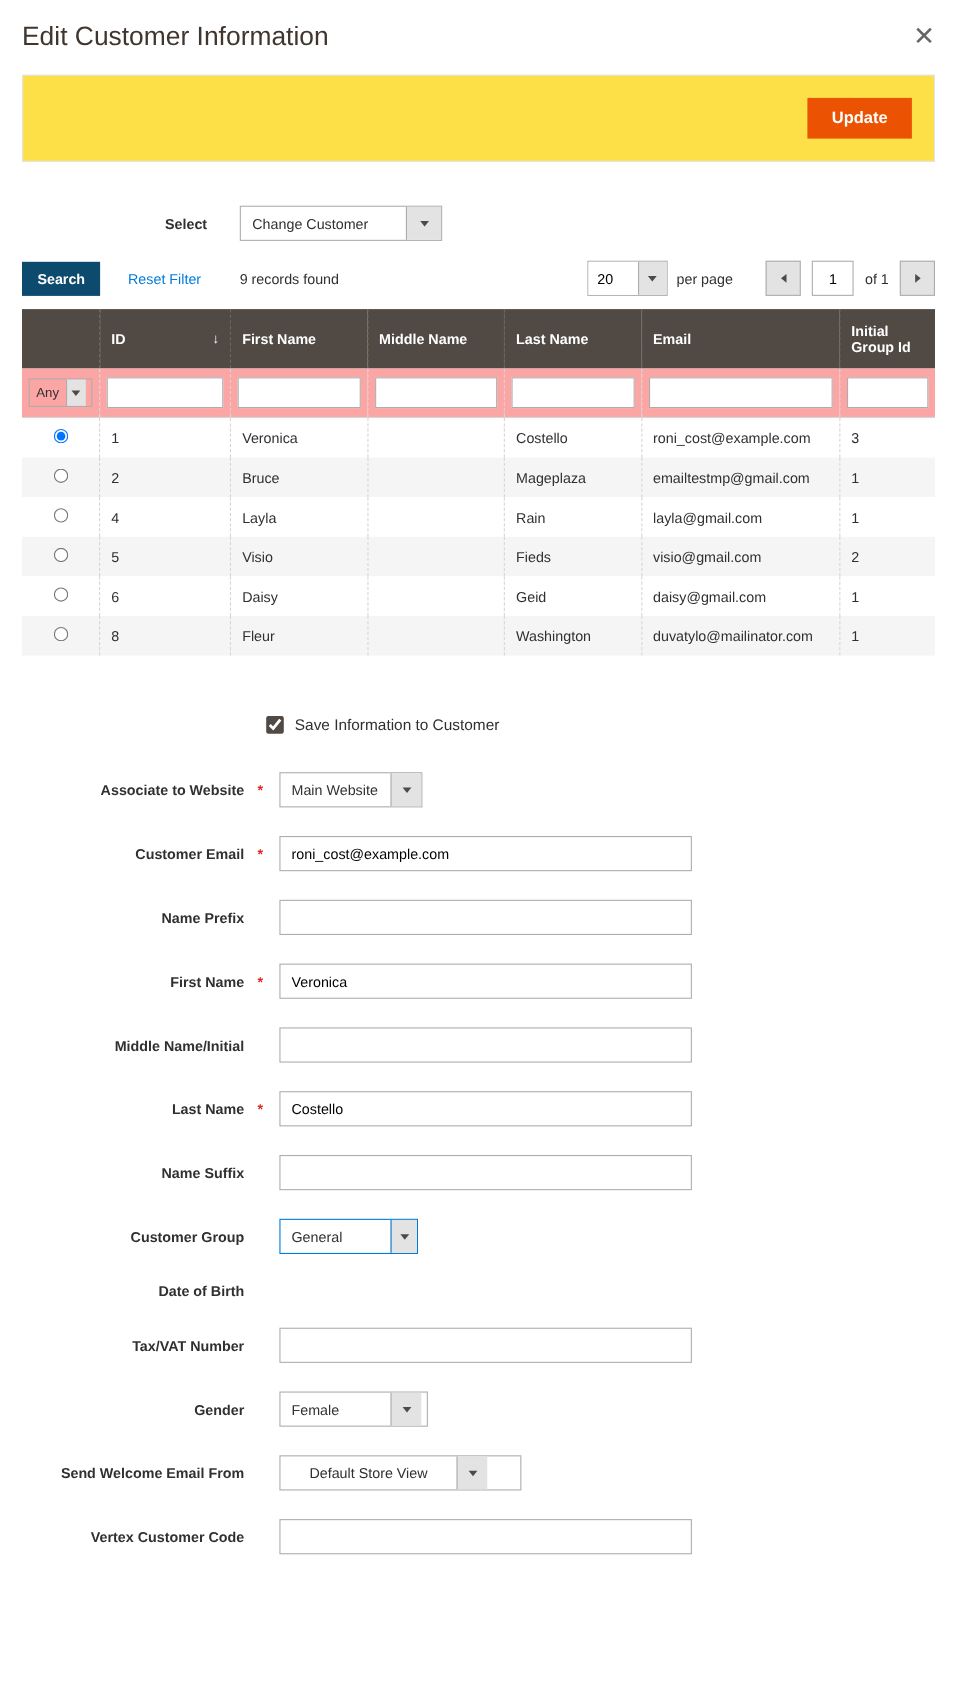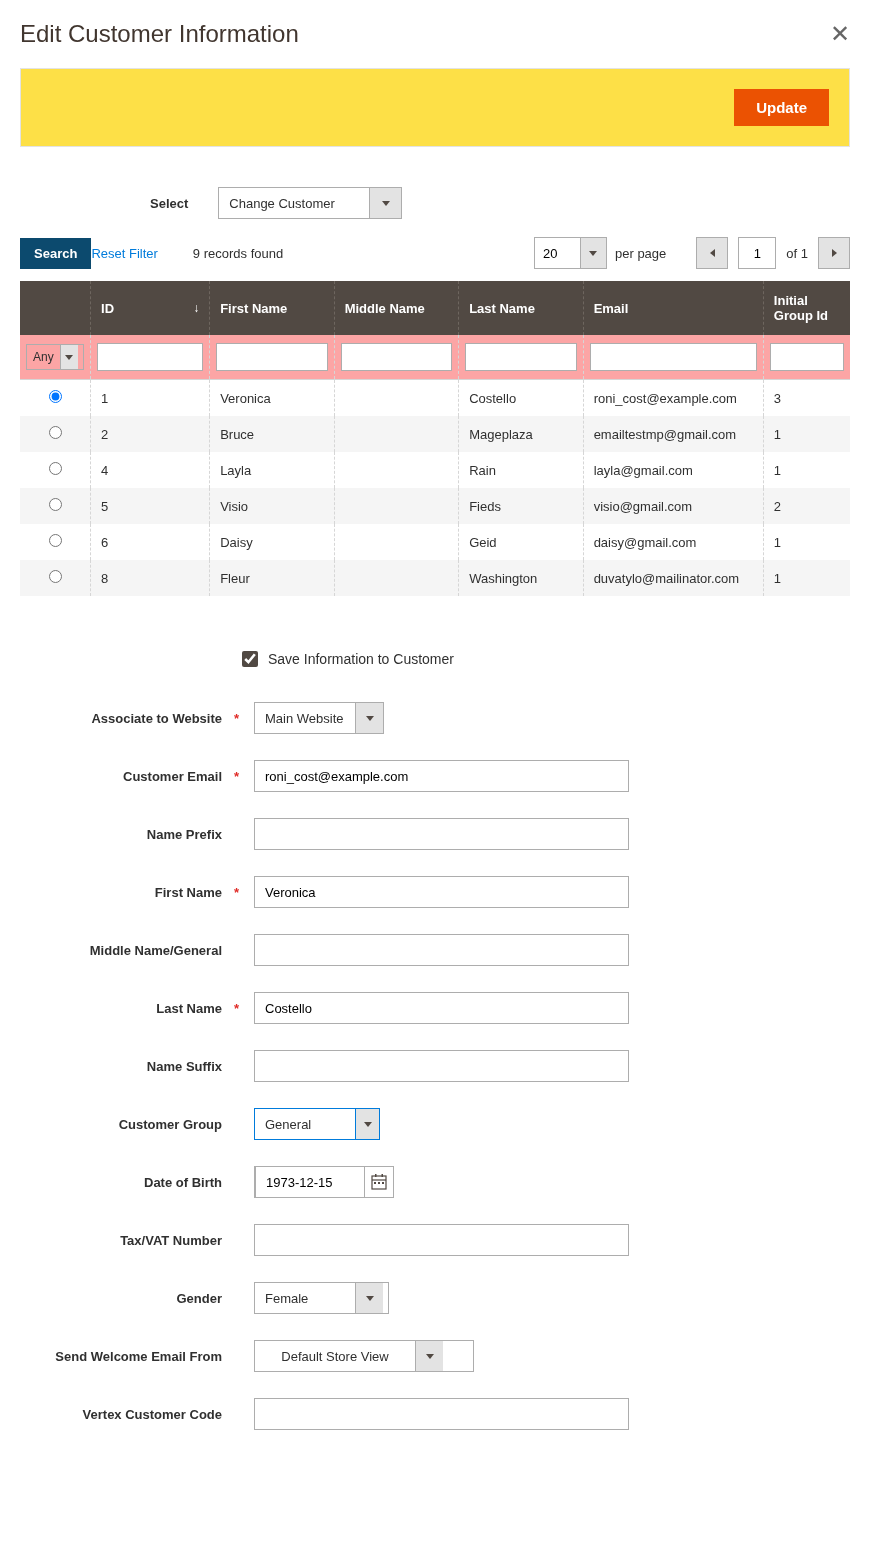--- a/index.html
+++ b/index.html
@@ -10,21 +10,21 @@
 .update-bar { background: #fde047; border: 1px solid #e3e3e3; padding: 20px; display: flex; justify-content: flex-end; margin-bottom: 40px; }
 .orange-btn { background: #eb5202; color: #fff; border: none; padding: 10px 22px; font-size: 15px; font-weight: 600; cursor: pointer; }
 .select-row { display: flex; align-items: center; margin-bottom: 18px; padding-left: 130px; }
 .select-row label { font-weight: 600; font-size: 13px; margin-right: 30px; }
 .select-box { display: flex; align-items: stretch; border: 1px solid #adadad; background: #fff; height: 32px; }
 .select-box .val { padding: 0 10px; display: flex; align-items: center; min-width: 150px; font-size: 13px; }
 .select-box .drop { width: 32px; background: #e3e3e3; border-left: 1px solid #adadad; display: flex; align-items: center; justify-content: center; }
 .caret-down { width: 0; height: 0; border-left: 4px solid transparent; border-right: 4px solid transparent; border-top: 5px solid #514943; }
 .toolbar { display: flex; align-items: center; margin-bottom: 0; }
 .search-btn { background: #0c4a6e; color: #fff; border: none; padding: 8px 14px; font-size: 13px; font-weight: 600; cursor: pointer; }
-.reset-link { color: #007bdb; font-size: 13px; cursor: pointer; }
+.reset-link { color: #007bdb; margin-left: 25px; font-size: 13px; cursor: pointer; }
 .records { margin-left: 35px; font-size: 13px; color: #303030; }
 .spacer { flex: 1; }
 .perpage { display: flex; align-items: center; gap: 8px; }
 .page-size { display: flex; align-items: stretch; border: 1px solid #adadad; height: 32px; }
 .page-size input { border: none; width: 45px; padding: 0 8px; font-size: 13px; outline: none; }
 .page-size .drop { width: 26px; background: #e3e3e3; border-left: 1px solid #adadad; display: flex; align-items: center; justify-content: center; }
 .pplabel { font-size: 13px; }
 .pager { display: flex; align-items: center; gap: 10px; margin-left: 30px; }
 .pager-btn { width: 32px; height: 32px; background: #e3e3e3; border: 1px solid #adadad; display: flex; align-items: center; justify-content: center; cursor: pointer; }
 .chev-l { width: 0; height: 0; border-top: 4px solid transparent; border-bottom: 4px solid transparent; border-right: 5px solid #514943; }
@@ -241,21 +241,21 @@
     <div class="finput"><input type="text" value="" style=""></div>
   </div>
 
   <div class="frow">
     <div class="flabel">First Name</div>
     <span class="req">*</span>
     <div class="finput"><input type="text" value="Veronica" style=""></div>
   </div>
 
   <div class="frow">
-    <div class="flabel">Middle Name/General</div>
+    <div class="flabel">Middle Name/Initial</div>
     <span class="noreq"></span>
     <div class="finput"><input type="text" value="" style=""></div>
   </div>
 
   <div class="frow">
     <div class="flabel">Last Name</div>
     <span class="req">*</span>
     <div class="finput"><input type="text" value="Costello" style=""></div>
   </div>
 
@@ -274,36 +274,20 @@
         <div class="d">
             <div class="caret-down"></div>
           </div>
       </div>
     </div>
   </div>
 
   <div class="frow">
     <div class="flabel">Date of Birth</div>
     <span class="noreq"></span>
-    <div class="finput">
-      <div class="date-in">
-        <input type="text" value="1973-12-15" style="">
-        <div class="cal">
-          <svg width="16" height="16" viewBox="0 0 16 16">
-              <rect x="1" y="2" width="14" height="13" fill="none" stroke="#514943" stroke-width="1.2"></rect>
-              <line x1="1" y1="6" x2="15" y2="6" stroke="#514943" stroke-width="1.2"></line>
-              <rect x="4" y="0" width="1.5" height="3" fill="#514943"></rect>
-              <rect x="10.5" y="0" width="1.5" height="3" fill="#514943"></rect>
-              <rect x="3" y="8" width="2" height="2" fill="#514943"></rect>
-              <rect x="7" y="8" width="2" height="2" fill="#514943"></rect>
-              <rect x="11" y="8" width="2" height="2" fill="#514943"></rect>
-            </svg>
-        </div>
-      </div>
-    </div>
   </div>
 
   <div class="frow">
     <div class="flabel">Tax/VAT Number</div>
     <span class="noreq"></span>
     <div class="finput"><input type="text" value="" style=""></div>
   </div>
 
   <div class="frow">
     <div class="flabel">Gender</div>

